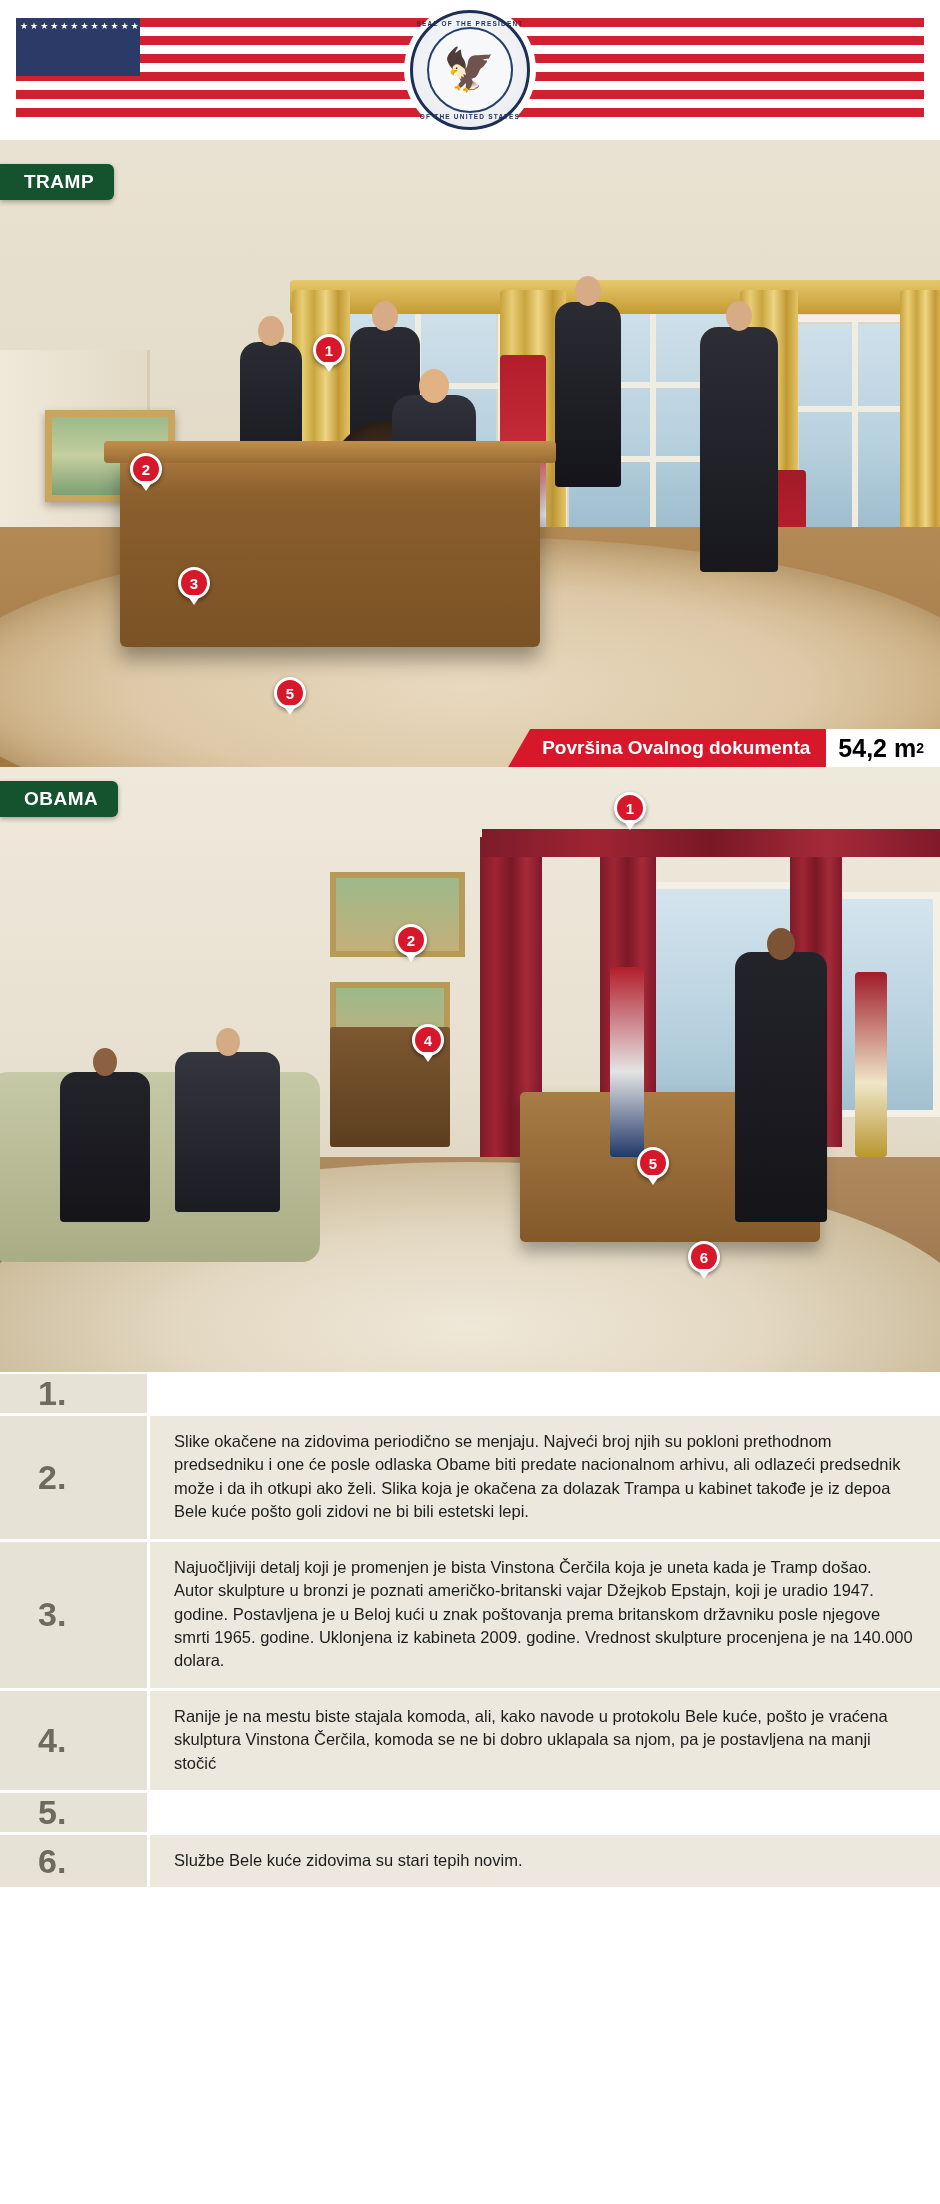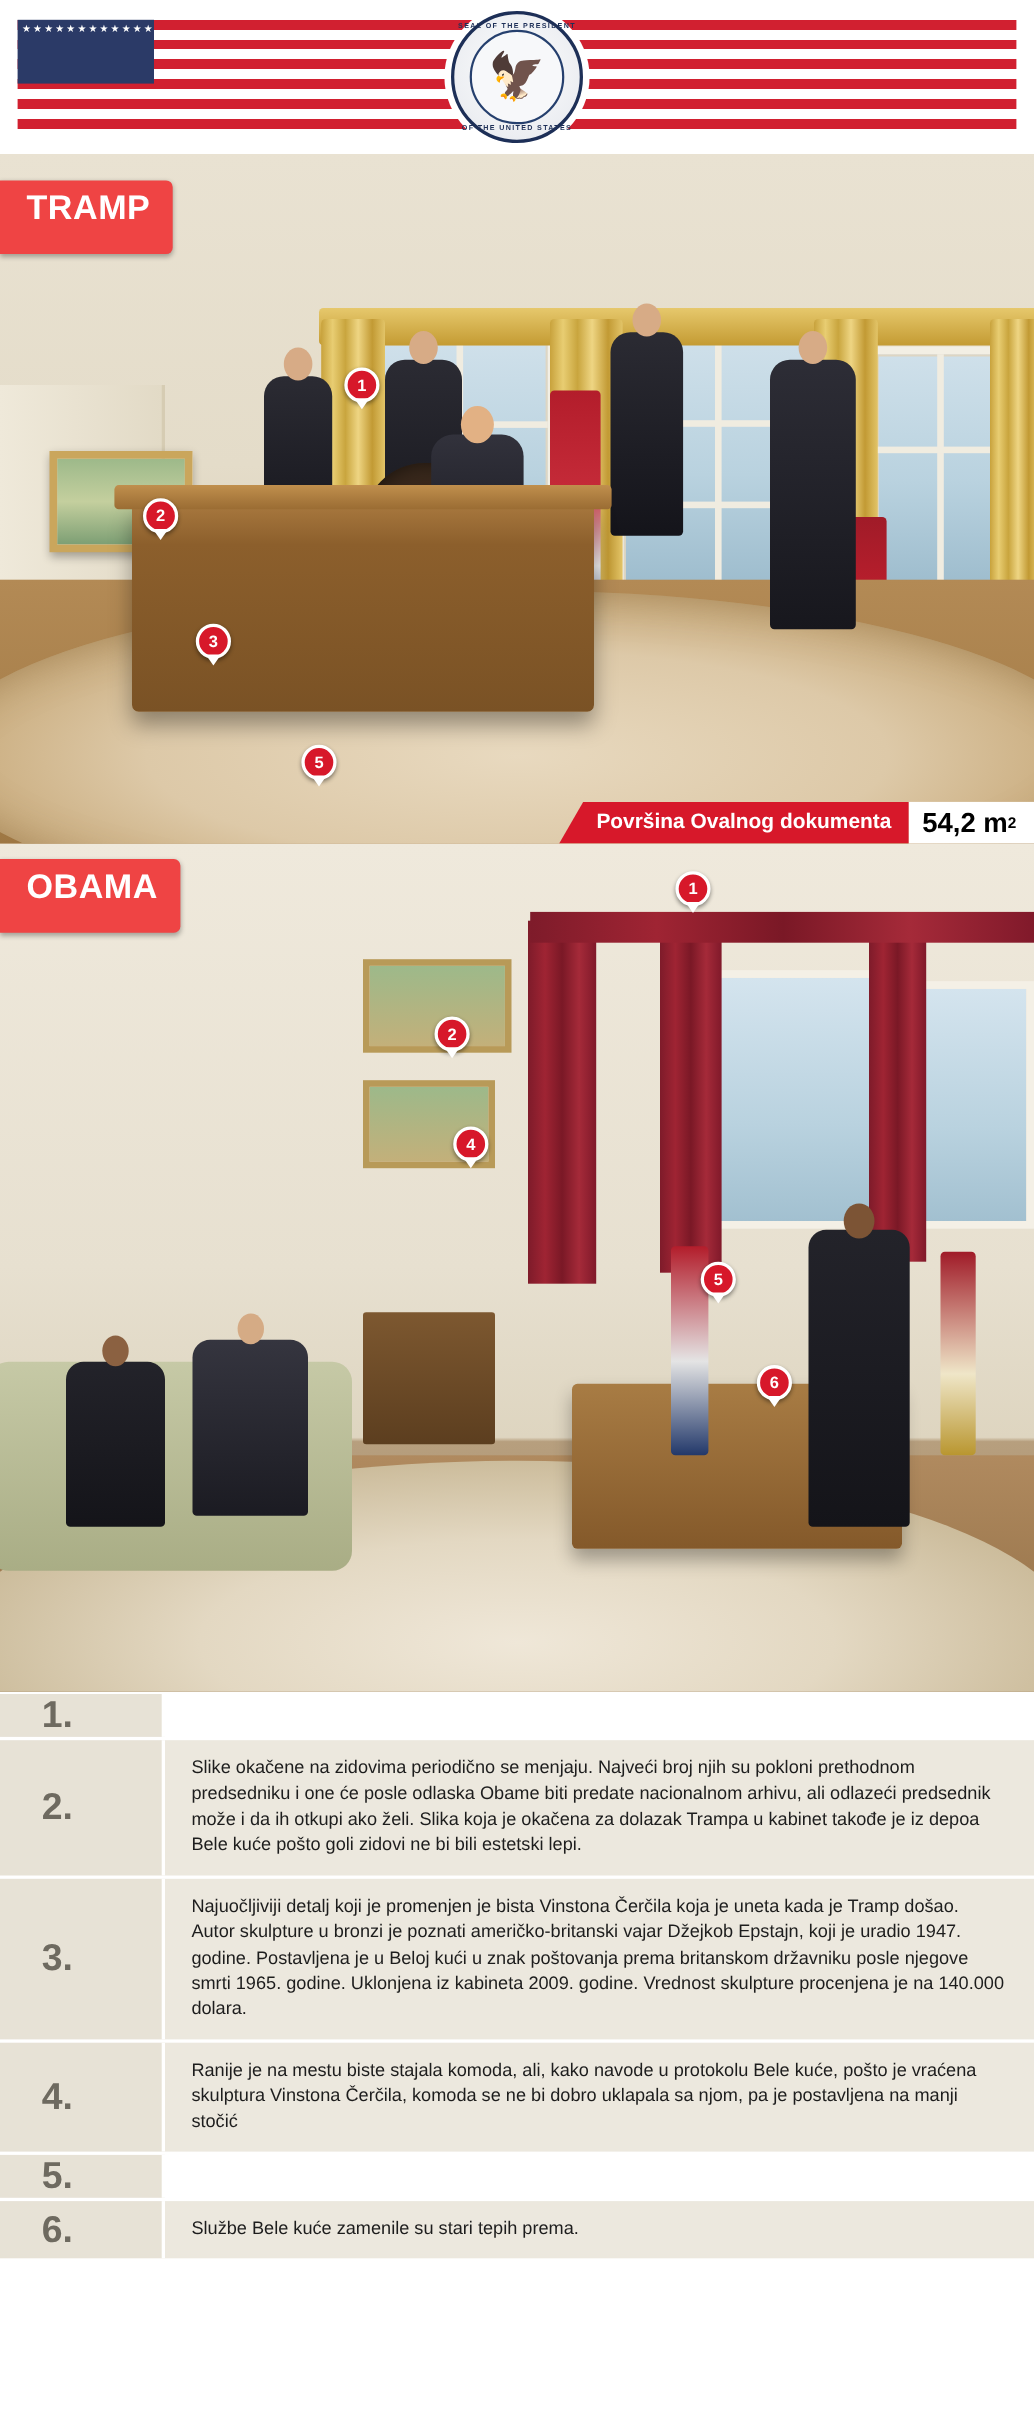--- a/index.html
+++ b/index.html
@@ -97,21 +97,21 @@
   .seal-text-top { top: 7px; }
   .seal-text-bottom { bottom: 7px; }
 
   
   .photo {
     position: relative;
     width: 940px;
     overflow: hidden;
   }
   .photo-trump { height: 627px; }
-  .photo-obama { height: 771px; }
+  .photo-obama { height: 605px; }
 
   
   .scene {
     position: absolute;
     inset: 0;
   }
   .t-wallcurve {
     position: absolute; inset: 0;
     background:
       linear-gradient(to bottom, #e9e2d2 0%, #e4dcc9 45%, #ddd3bd 62%, #c8a878 62.5%, #b8935f 100%);
@@ -254,26 +254,26 @@
   .o-picture {
     position: absolute;
     border: 6px solid #b89a58;
     background: linear-gradient(to bottom, #9db98a, #c3b07a);
   }
 
   
   .side-label {
     position: absolute;
     left: 0;
-    background: #ef4444;
+    background: #14532d;
     color: #ffffff;
     font-weight: bold;
-    font-size: 31px;
+    font-size: 19px;
     letter-spacing: .5px;
-    padding: 7px 20px 24px 24px;
+    padding: 7px 20px 7px 24px;
     border-radius: 0 6px 6px 0;
     box-shadow: 0 2px 5px rgba(0,0,0,.3);
   }
   .marker {
     position: absolute;
     width: 32px; height: 32px;
     background: #d7182a;
     border: 3px solid #ffffff;
     border-radius: 50% 50% 50% 50%;
     color: #ffffff;
@@ -520,18 +520,18 @@
       <div class="num">4.</div>
       <div class="txt">Ranije je na mestu biste stajala komoda, ali, kako navode u protokolu Bele kuće, pošto je vraćena skulptura Vinstona Čerčila, komoda se ne bi dobro uklapala sa njom, pa je postavljena na manji stočić</div>
     </div>
 
     <div class="legend-row">
       <div class="num">5.</div>
     </div>
 
     <div class="legend-row">
       <div class="num">6.</div>
-      <div class="txt">Službe Bele kuće zamenile su stari tepih prema.</div>
+      <div class="txt">Službe Bele kuće zidovima su stari tepih novim.</div>
     </div>
 
   </div>
 
 </div>
 
 </body></html>

